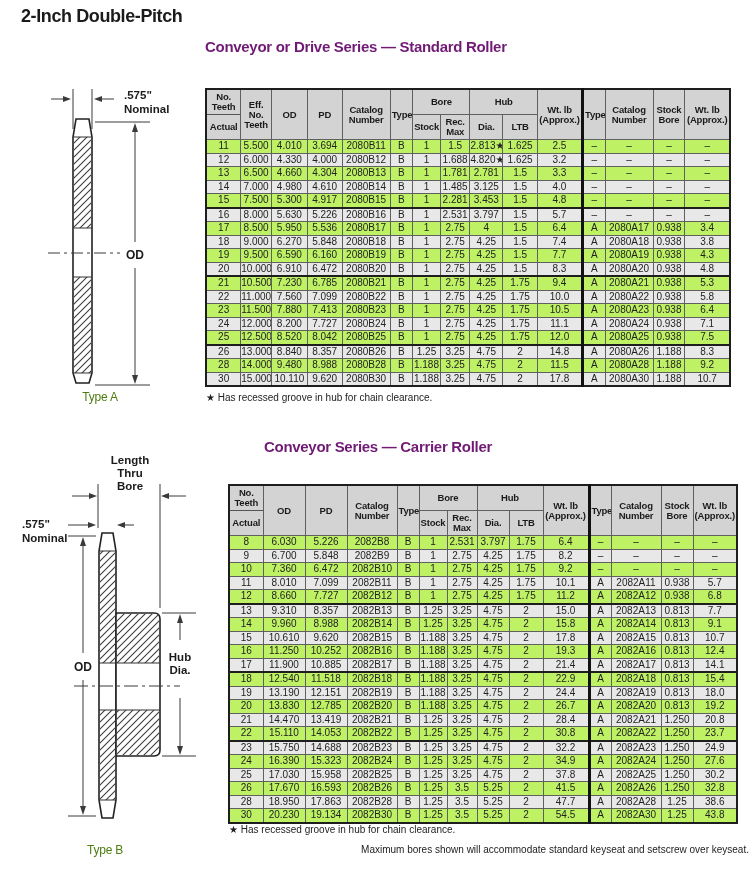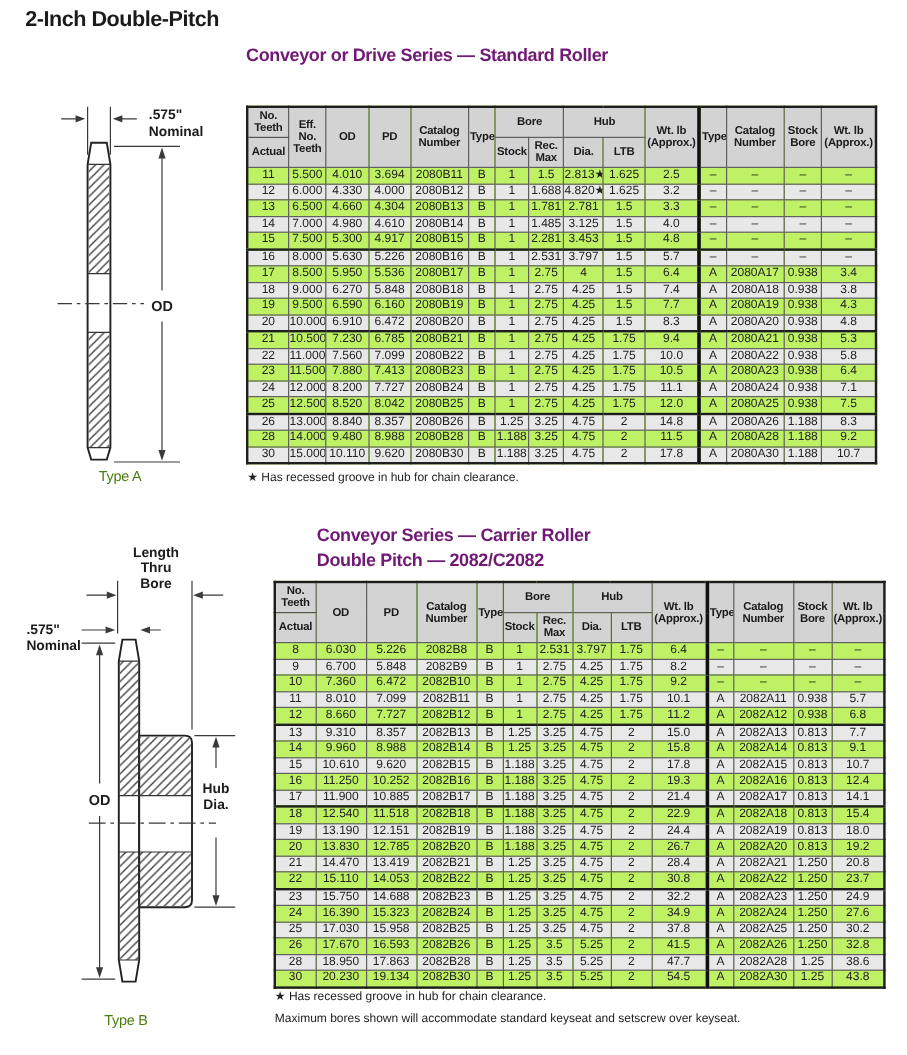--- a/index.html
+++ b/index.html
@@ -492,21 +492,20 @@
     </tbody>
 </table>
 
 <div class="abs footnote" style="left:206px; top:392px;">
   <span class="star">★</span>
   <span>Has recessed groove in hub for chain clearance.</span>
 </div>
 
 <div class="abs section-title" style="left:228px; top:436px;margin-left:36px;">
   <div>Conveyor Series — Carrier Roller</div>
-  <div>Double Pitch — 2082/C2082</div>
 </div>
 
 <table class="abs t2" style="left:228px; top:484px; width:500px;">
   <colgroup>
     <col style="width:34px">
       <col style="width:42px">
       <col style="width:42px">
       <col style="width:50px">
     <col style="width:22px">
       <col style="width:28px">
@@ -879,15 +878,15 @@
         <td>1.25</td>
         <td>43.8</td>
       </tr>
     </tbody>
 </table>
 
 <div class="abs footnote" style="left:229px; top:824px;">
   <span class="star">★</span>
   <span>Has recessed groove in hub for chain clearance.</span>
 </div>
-<div class="abs notes" style="left:229px; top:843px; width:520px;">
+<div class="abs notes" style="left:229px; top:843px; width:520px;text-align:right;">
   <div>Maximum bores shown will accommodate standard keyseat and setscrew over keyseat.</div>
 </div>
 
 </body></html>

